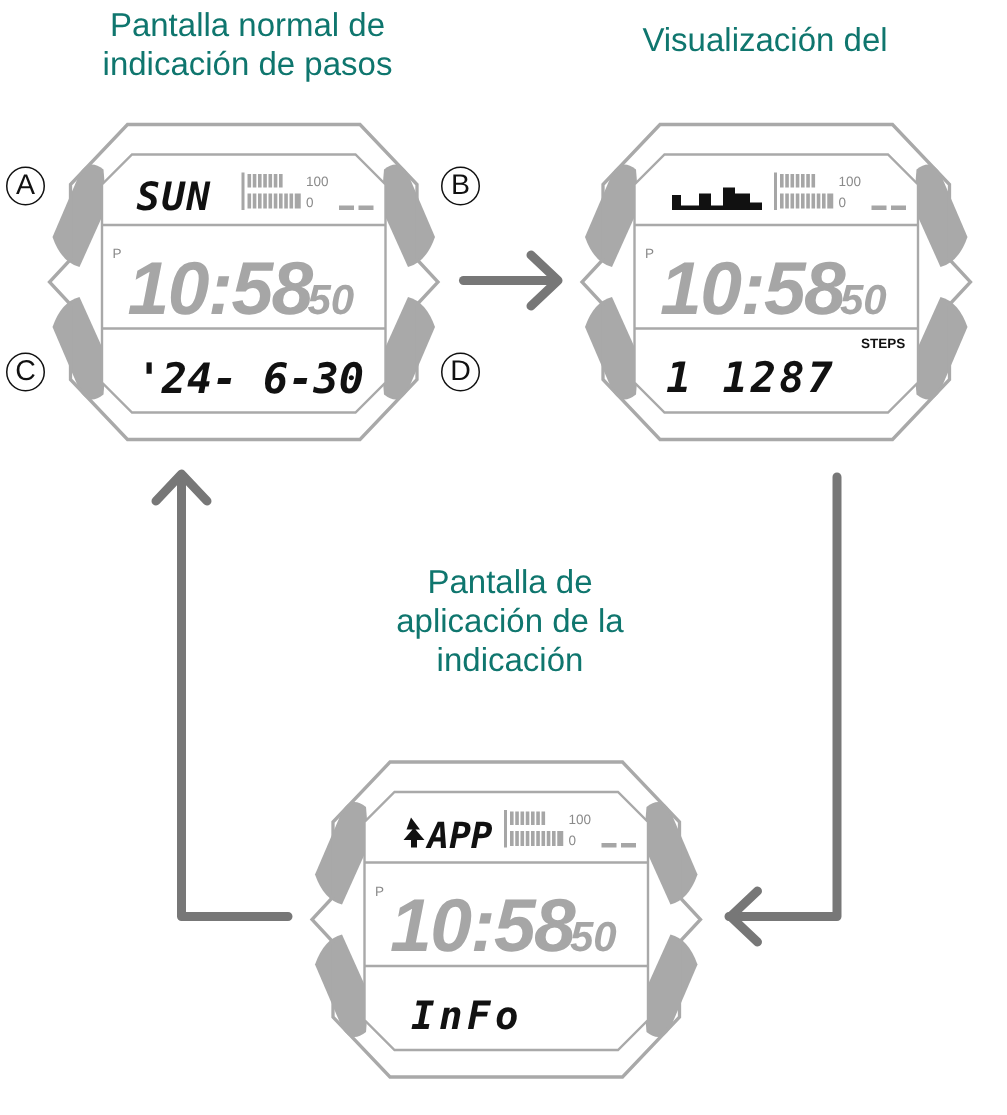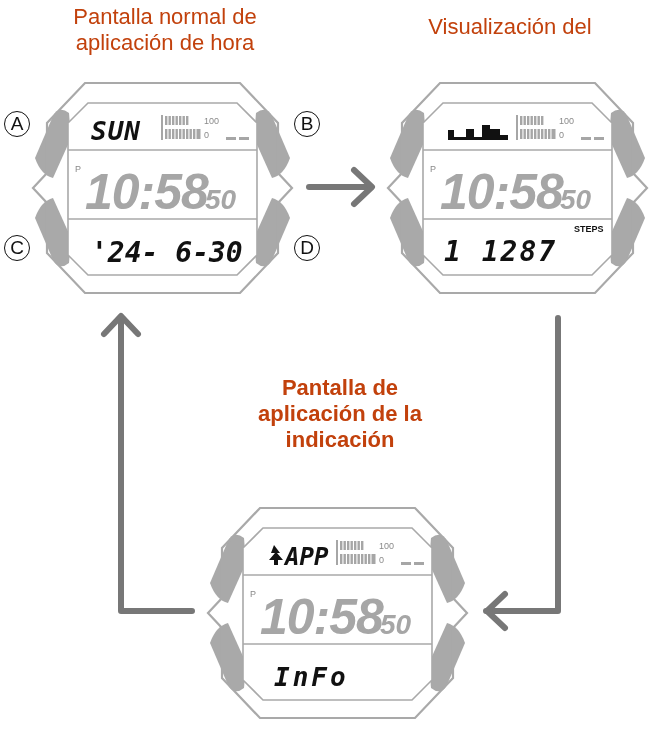--- a/index.html
+++ b/index.html
@@ -1,34 +1,34 @@
 <!DOCTYPE html>
 <html><head>
 <meta charset="utf-8">
 <style>
   html, body { margin: 0; padding: 0; background: #ffffff; }
   body { width: 671px; height: 743px; position: relative; overflow: hidden;
          font-family: "Liberation Sans", sans-serif; color: #111; }
-  .caption { position: absolute; text-align: center; font-size: 22px; line-height: 26px; color: #c2410c; }
+  .caption { position: absolute; text-align: center; font-size: 22px; line-height: 26px; color: #0f766e; }
   .cap-1 { left: 20px; top: 4px; width: 290px; }
   .cap-2 { left: 360px; top: 4px; width: 300px; margin-top: 10px; }
-  .cap-3 { left: 200px; top: 375px; width: 280px; font-weight: bold; }
+  .cap-3 { left: 200px; top: 375px; width: 280px; }
   svg.layer { position: absolute; left: 0; top: 0; }
   .btn-label { position: absolute; width: 24px; height: 24px; border: 1.6px solid #111; border-radius: 50%;
                font-size: 19px; line-height: 24px; text-align: center; color: #111; box-sizing: content-box; }
   .lcd-text { font-family: "DejaVu Sans Mono", monospace; font-weight: bold; font-style: italic; }
   .lcd-big { font-family: "Liberation Sans", sans-serif; font-weight: bold; font-style: italic; fill: #a6a6a6; }
   .small { font-family: "Liberation Sans", sans-serif; fill: #8a8a8a; }
 </style>
 </head>
 <body>
 
 <div class="caption cap-1">
   <div>Pantalla normal de</div>
-  <div>aplicación de hora</div>
+  <div>indicación de pasos</div>
 </div>
 <div class="caption cap-2">
   <div>Visualización del</div>
 </div>
 <div class="caption cap-3">
   <div>Pantalla de</div>
   <div>aplicación de la</div>
   <div>indicación</div>
 </div>
 

